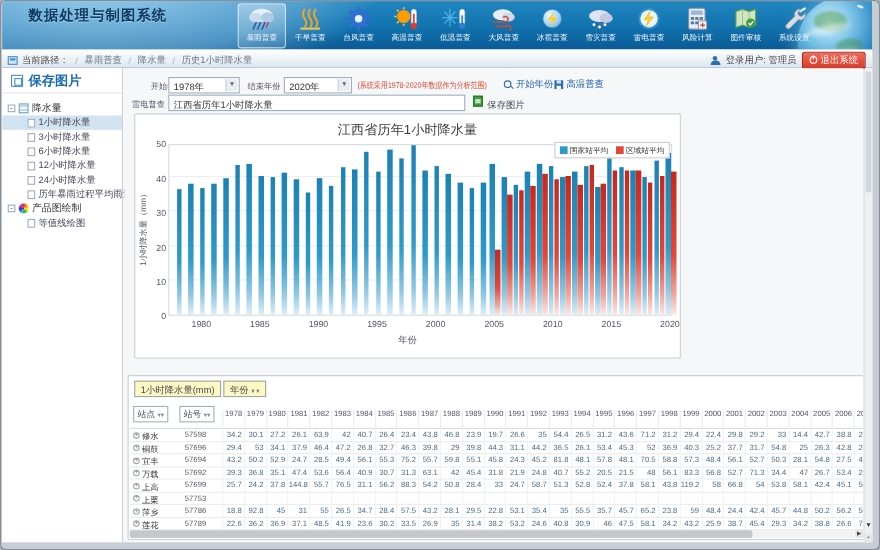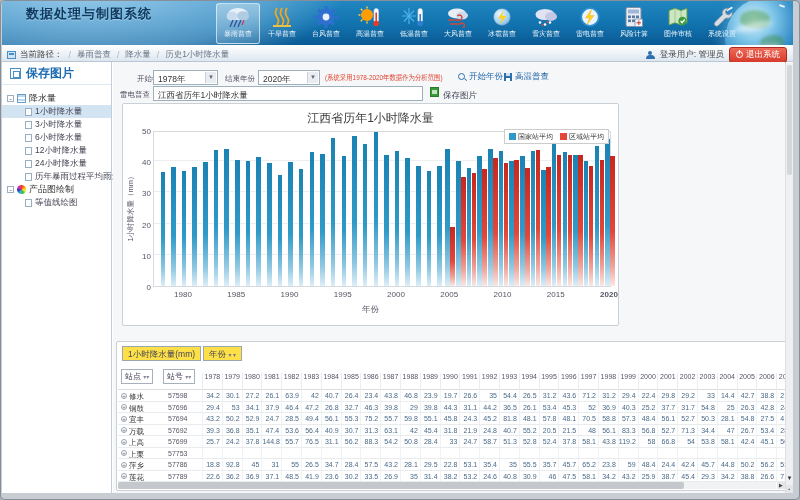--- a/index.html
+++ b/index.html
@@ -77,21 +77,21 @@
 .gline{position:absolute;left:0;right:0;height:1px;background:#eceff1}
 .bar{position:absolute;bottom:0}
 .ytick{position:absolute;width:20px;text-align:right;font-size:8px;color:#556;left:8px}
 .xtick{position:absolute;width:26px;text-align:center;font-size:8px;color:#556}
 #ylabel{position:absolute;left:-27px;top:98px;font-size:7.5px;color:#556;transform:rotate(-90deg);transform-origin:center;white-space:nowrap;width:70px;text-align:center}
 #xlabel{position:absolute;left:0;right:0;bottom:9px;text-align:center;font-size:8.5px;color:#556}
 #legend{position:absolute;right:9px;top:25px;border:1px solid #ccc;background:rgba(255,255,255,.95);padding:1.5px 4px;display:flex;gap:7px;font-size:7px;color:#333;align-items:center}
 .lg-sw{width:7px;height:7px;display:inline-block;margin-right:2px;vertical-align:-1px}
 
 #tablep{position:absolute;left:3px;top:279px;width:671px;height:150px;background:#fff;border:1px solid #c9d0d6;border-radius:2px}
-.tp-box{position:absolute;top:4px;height:15px;border:1px solid #9aa6b0;background:#fde047;font-size:8.5px;color:#445;padding:2px 5px 0 5px;white-space:nowrap}
+.tp-box{position:absolute;top:4px;height:15px;border:1px solid #9aa6b0;background:#fef9c3;font-size:8.5px;color:#445;padding:2px 5px 0 5px;white-space:nowrap}
 #tbl{position:absolute;left:1px;right:1px;top:22px;bottom:8px;overflow:hidden}
 #thead{position:absolute;left:0;top:0;right:0;height:26px;border-bottom:1px solid #d9dde0}
 .hbox{position:absolute;top:5px;border:1px solid #a5b0ba;background:#fff;font-size:8px;color:#445;padding:1px 3px;white-space:nowrap}
 .hyear{position:absolute;top:9px;font-size:7px;color:#556;text-align:center;border-left:1px solid #ececee;height:17px}
 .trow{position:absolute;left:0;right:0;height:11.5px;border-bottom:1px solid #e9ecef;font-size:7px;color:#4a6a88}
 .tcell{position:absolute;top:0;bottom:0;border-left:1px solid #f0f2f4;text-align:right;padding:2px 2px 0 0}
 .tname{position:absolute;left:0;top:0;bottom:0;width:44px;font-size:7.5px;color:#333;padding:2px 0 0 3px;display:flex;gap:2px;align-items:flex-start}
 .tid{position:absolute;left:44px;top:0;bottom:0;width:40px;font-size:7px;color:#556;padding:2px 0 0 6px}
 .texp2{width:6px;height:6px;border:1px solid #99a5af;border-radius:50%;font-size:6px;line-height:4px;text-align:center;color:#778;flex:none;margin-top:.5px}
 #hscroll{position:absolute;left:1px;right:10px;bottom:1px;height:7px;background:#f1f2f3}
@@ -442,21 +442,21 @@
           <div class="ytick" style="top: 54.2px;">40</div>
           <div class="ytick" style="top: 23px;">50</div>
           <div class="xtick" style="left: 47px; top: 186px;">1980</div>
           <div class="xtick" style="left: 100.25px; top: 186px;">1985</div>
           <div class="xtick" style="left: 153.5px; top: 186px;">1990</div>
           <div class="xtick" style="left: 206.75px; top: 186px;">1995</div>
           <div class="xtick" style="left: 260px; top: 186px;">2000</div>
           <div class="xtick" style="left: 313.25px; top: 186px;">2005</div>
           <div class="xtick" style="left: 366.5px; top: 186px;">2010</div>
           <div class="xtick" style="left: 419.75px; top: 186px;">2015</div>
-          <div class="xtick" style="left: 473px; top: 186px; font-weight: bold;">2020</div>
+          <div class="xtick" style="left: 473px; top: 186px;">2020</div>
         </div>
 
       <div id="tablep">
         <span class="tp-box" style="left:5px">1小时降水量(mm)</span>
         <span class="tp-box" style="left:86px"><span>年份</span> <span style="font-size:6px;color:#778">▾ ▾</span></span>
         <div id="tbl">
           <div id="thead">
               <span class="hbox" style="left: 3px;">站点 <span style="font-size:6px;color:#889">▾▾</span></span>
               <span class="hbox" style="left: 45px;">站号 <span style="font-size:6px;color:#889">▾▾</span></span>
               <span class="hyear" style="left: 84px; width: 19.8px;">1978</span>

